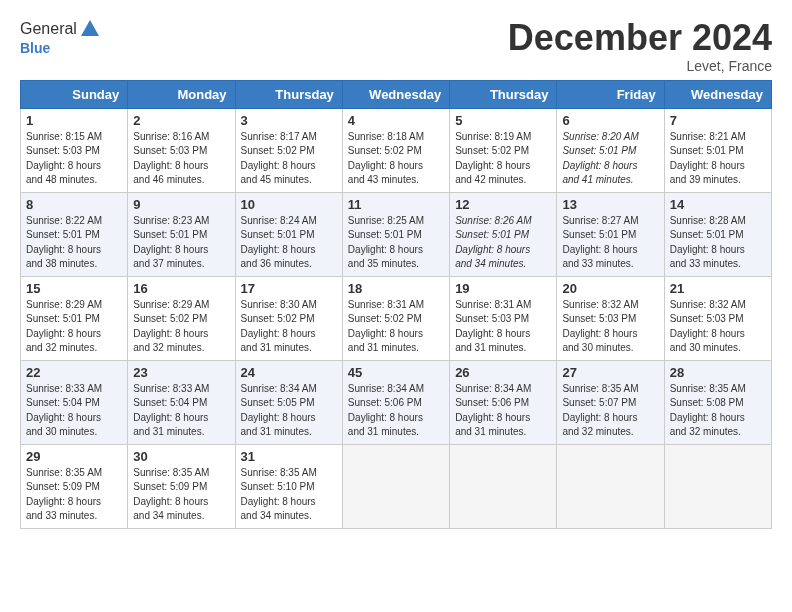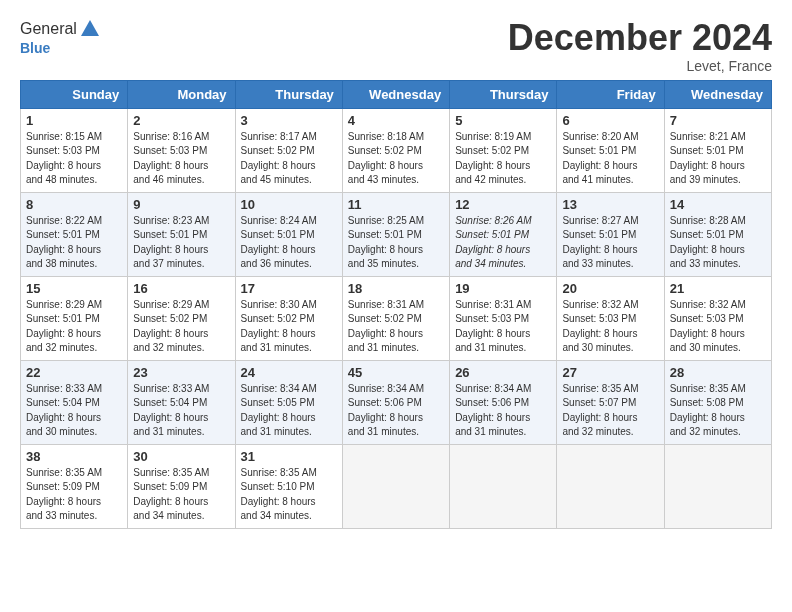--- a/index.html
+++ b/index.html
@@ -153,21 +153,21 @@
           </td>
           <td>
             <span class="day-num">5</span>
             <div class="day-info" style="white-space: pre-line;">Sunrise: 8:19 AM
 Sunset: 5:02 PM
 Daylight: 8 hours
 and 42 minutes.</div>
           </td>
           <td>
             <span class="day-num">6</span>
-            <div class="day-info" style="white-space: pre-line;">Sunrise: 8:20 AM
+            <div class="day-info" style="white-space: pre-line; font-style: italic;">Sunrise: 8:20 AM
 Sunset: 5:01 PM
 Daylight: 8 hours
 and 41 minutes.</div>
           </td>
           <td>
             <span class="day-num">7</span>
             <div class="day-info" style="white-space: pre-line;">Sunrise: 8:21 AM
 Sunset: 5:01 PM
 Daylight: 8 hours
 and 39 minutes.</div>
@@ -321,21 +321,21 @@
           <td>
             <span class="day-num">28</span>
             <div class="day-info" style="white-space: pre-line;">Sunrise: 8:35 AM
 Sunset: 5:08 PM
 Daylight: 8 hours
 and 32 minutes.</div>
           </td>
         </tr>
         <tr>
           <td>
-            <span class="day-num">38</span>
+            <span class="day-num">29</span>
             <div class="day-info" style="white-space: pre-line;">Sunrise: 8:35 AM
 Sunset: 5:09 PM
 Daylight: 8 hours
 and 33 minutes.</div>
           </td>
           <td>
             <span class="day-num">30</span>
             <div class="day-info" style="white-space: pre-line;">Sunrise: 8:35 AM
 Sunset: 5:09 PM
 Daylight: 8 hours

